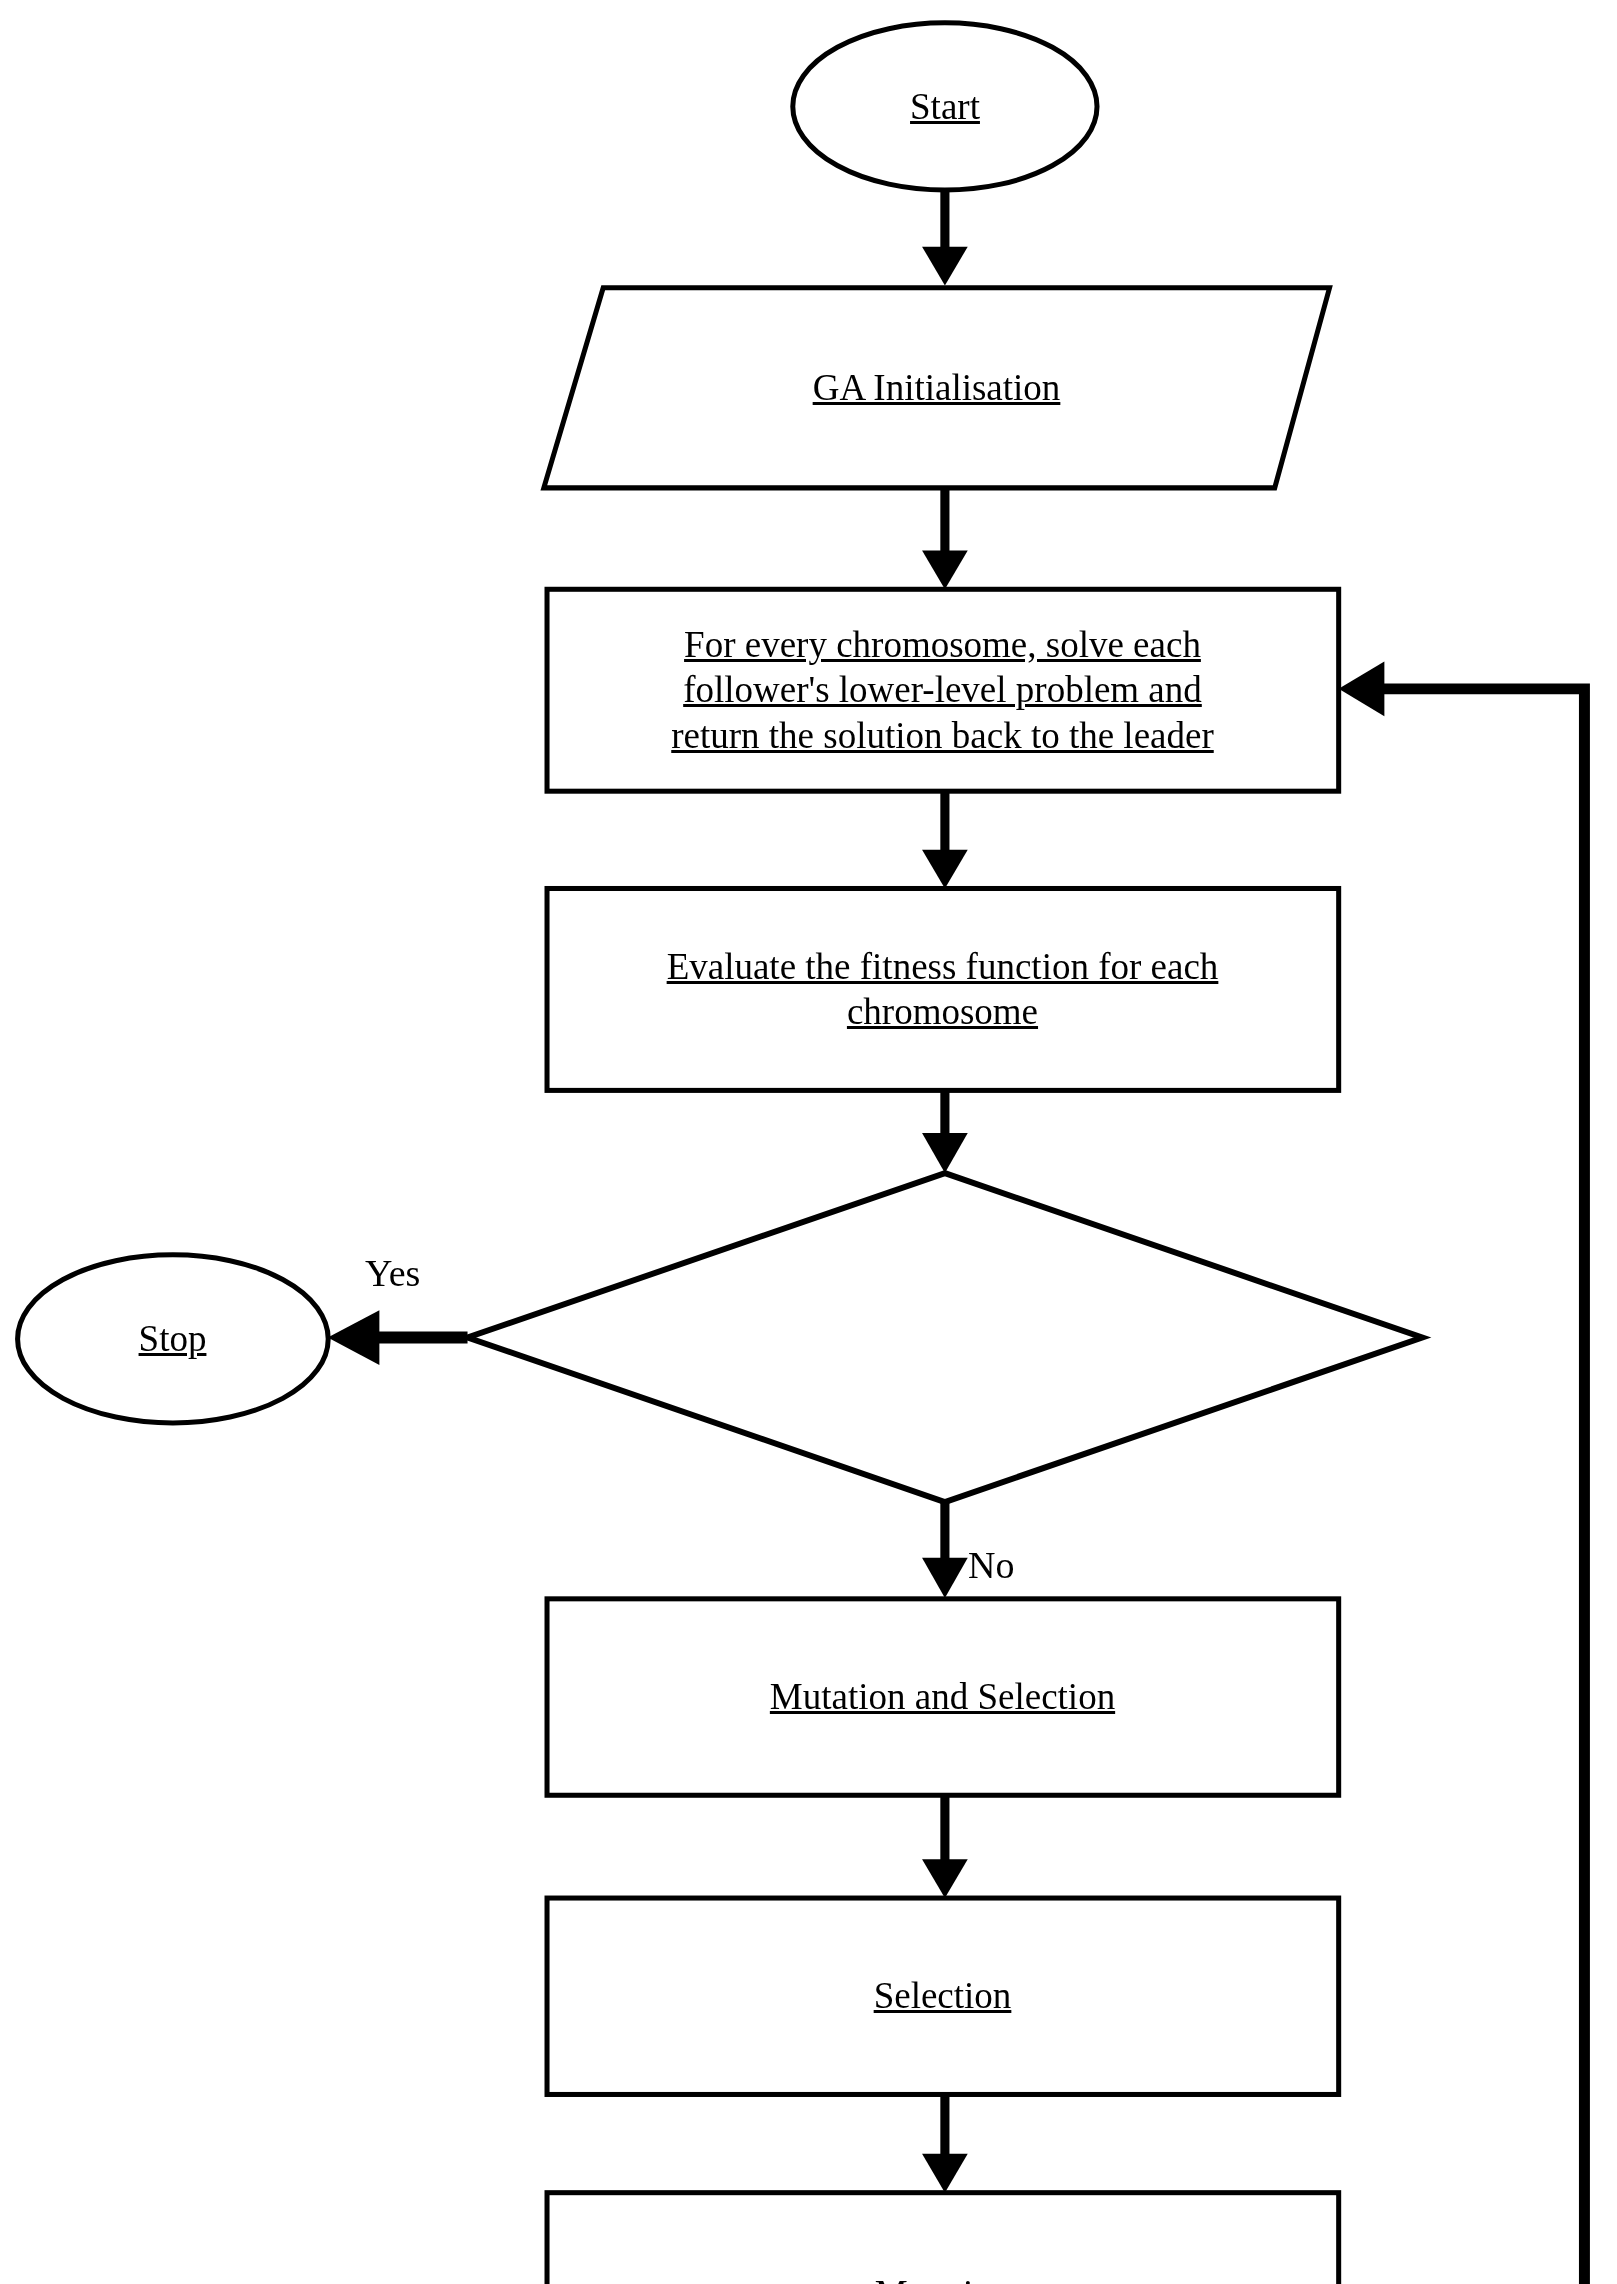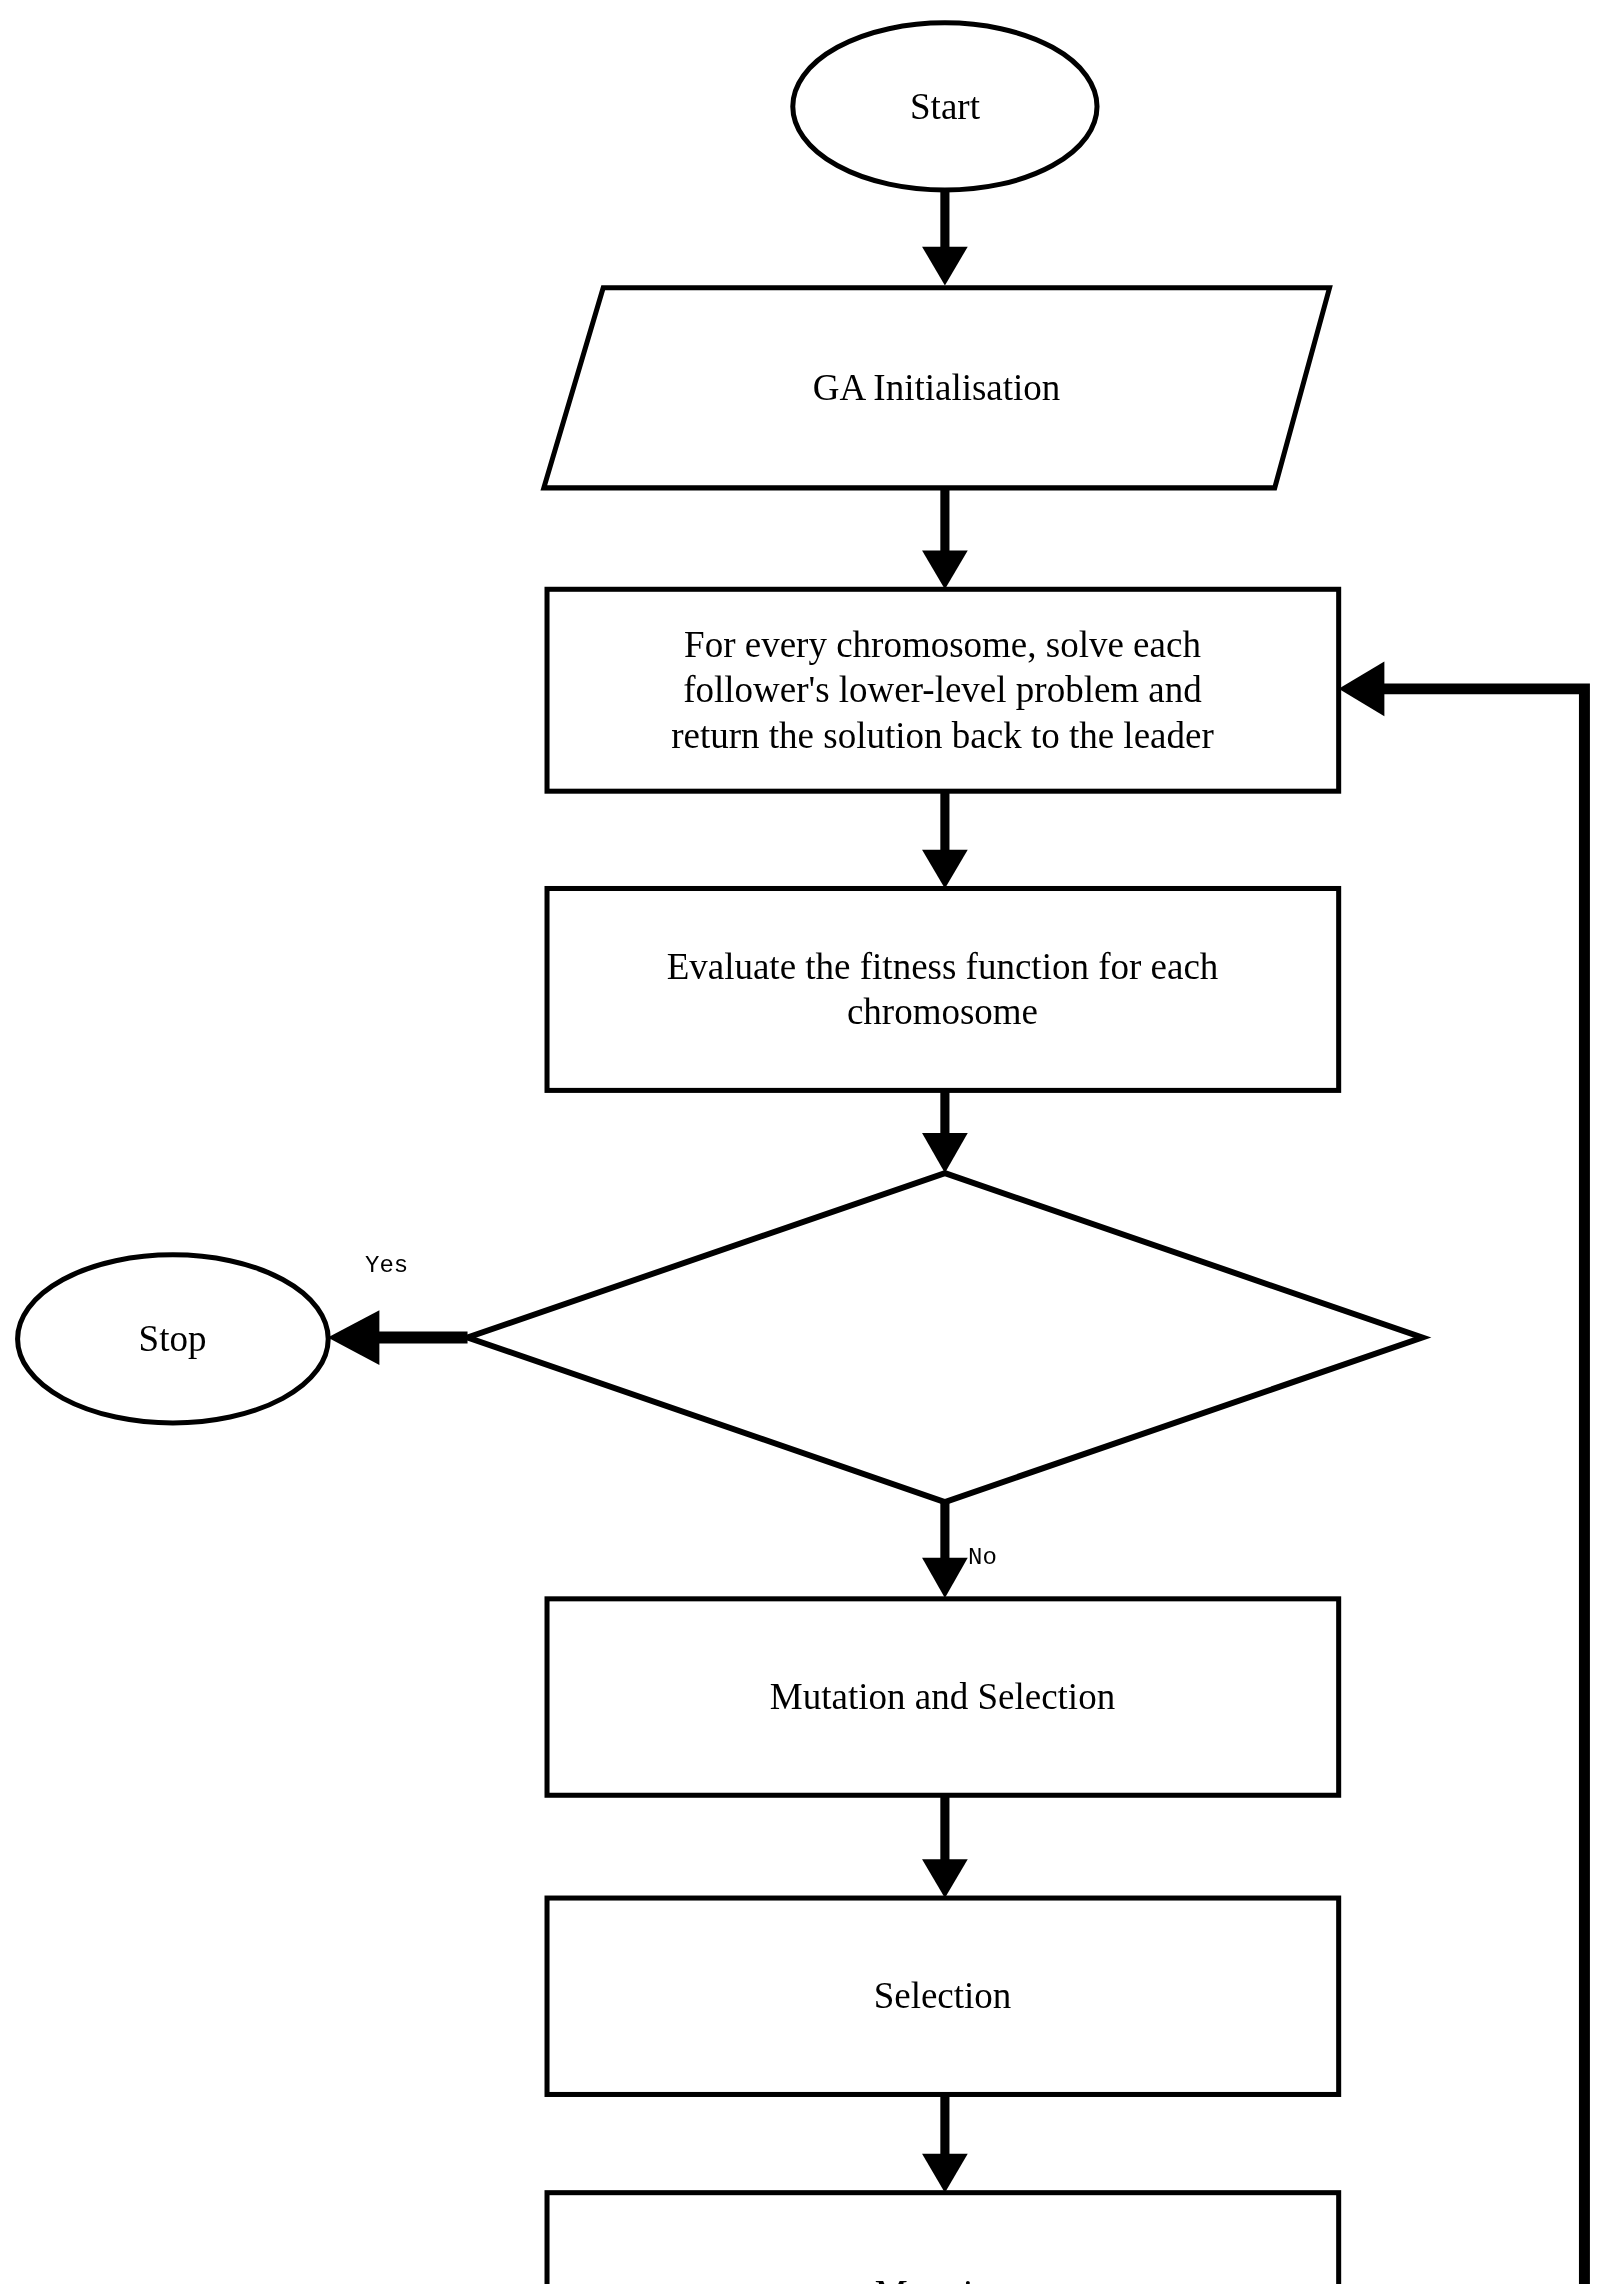--- a/index.html
+++ b/index.html
@@ -8,26 +8,27 @@
   svg.flow{position:absolute;left:0;top:0;width:1618px;height:2422px;}
   .node-text{
     position:absolute;
     display:flex;align-items:center;justify-content:center;
     text-align:center;
     color:#000000;
     font-family:"Liberation Serif","DejaVu Serif",serif;
     line-height:1.22;
     white-space:pre-line;
     pointer-events:none;
+    text-decoration:underline;
   }
   .edge-label{
     position:absolute;
     color:#000000;
-    font-family:Liberation Mono, monospace;
-    font-size:24px;
+    font-family:Liberation Serif, serif;
+    font-size:38px;
     line-height:1;
     white-space:nowrap;
   }
   .t-start{font-size:37px;}
   .t-stop{font-size:37px;}
   .t-io{font-size:37px;}
   .t-proc{font-size:37px;}
   .t-proc-3{font-size:37px;}
   .t-dec{font-size:37px;}
 </style>

